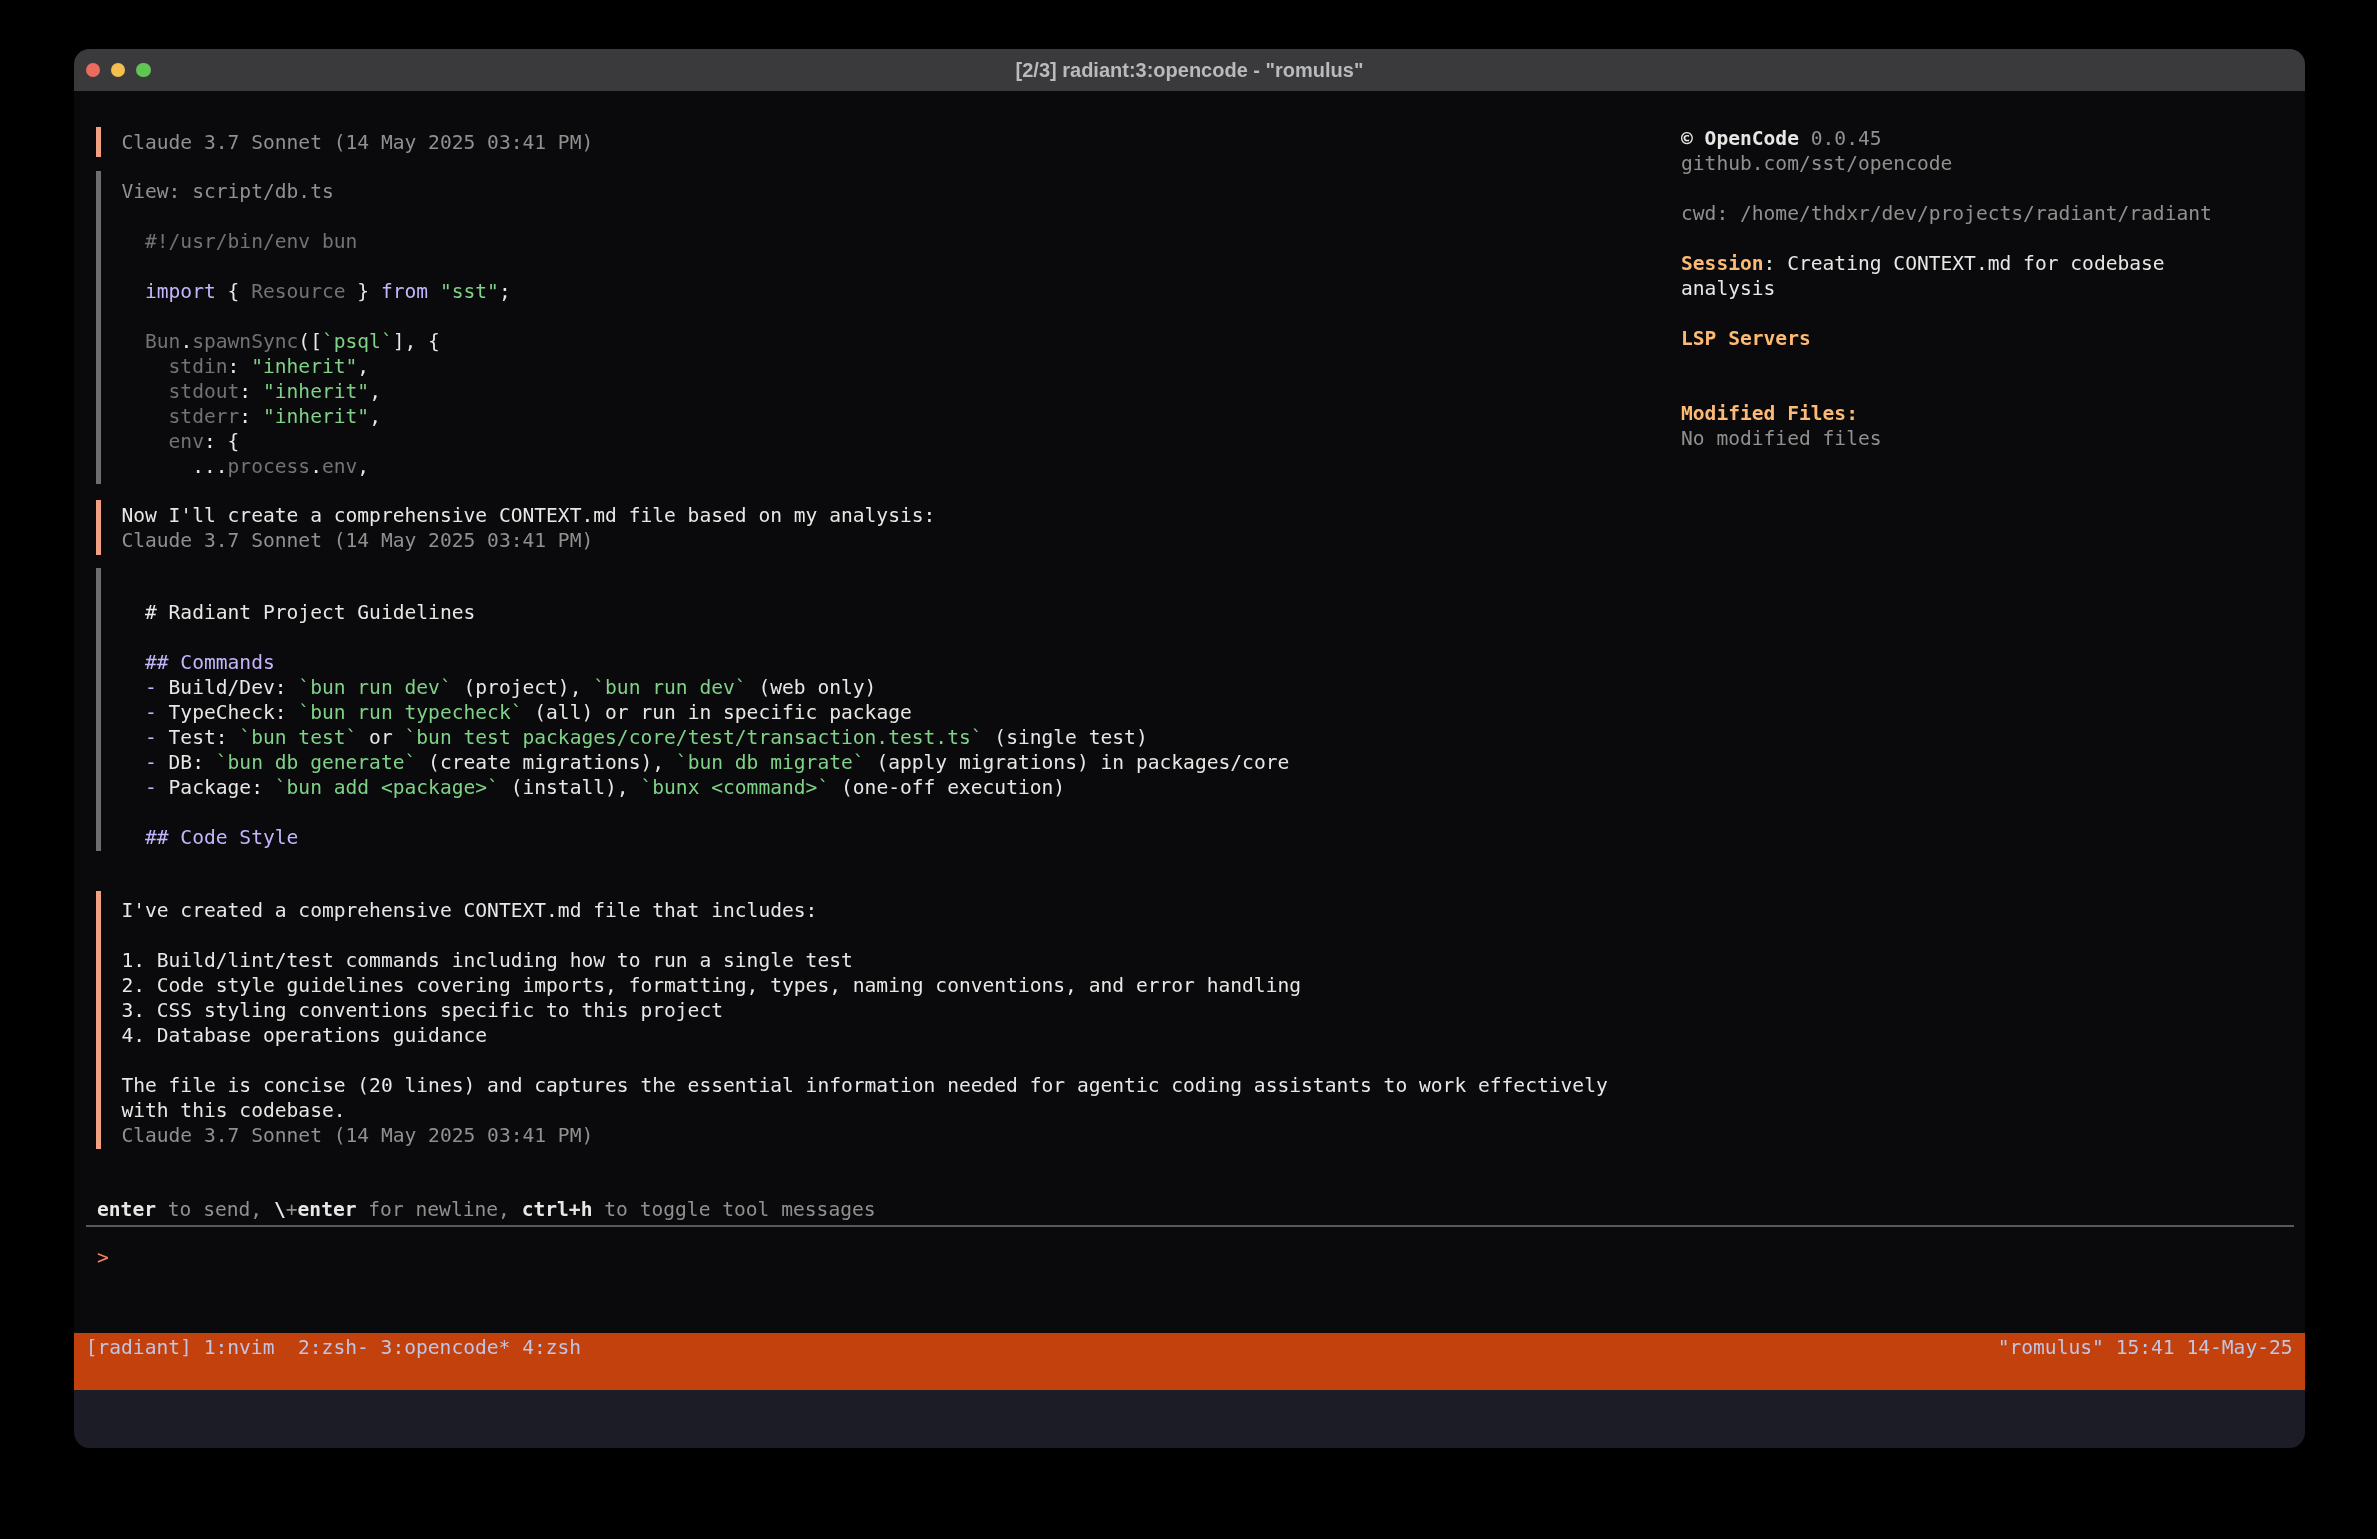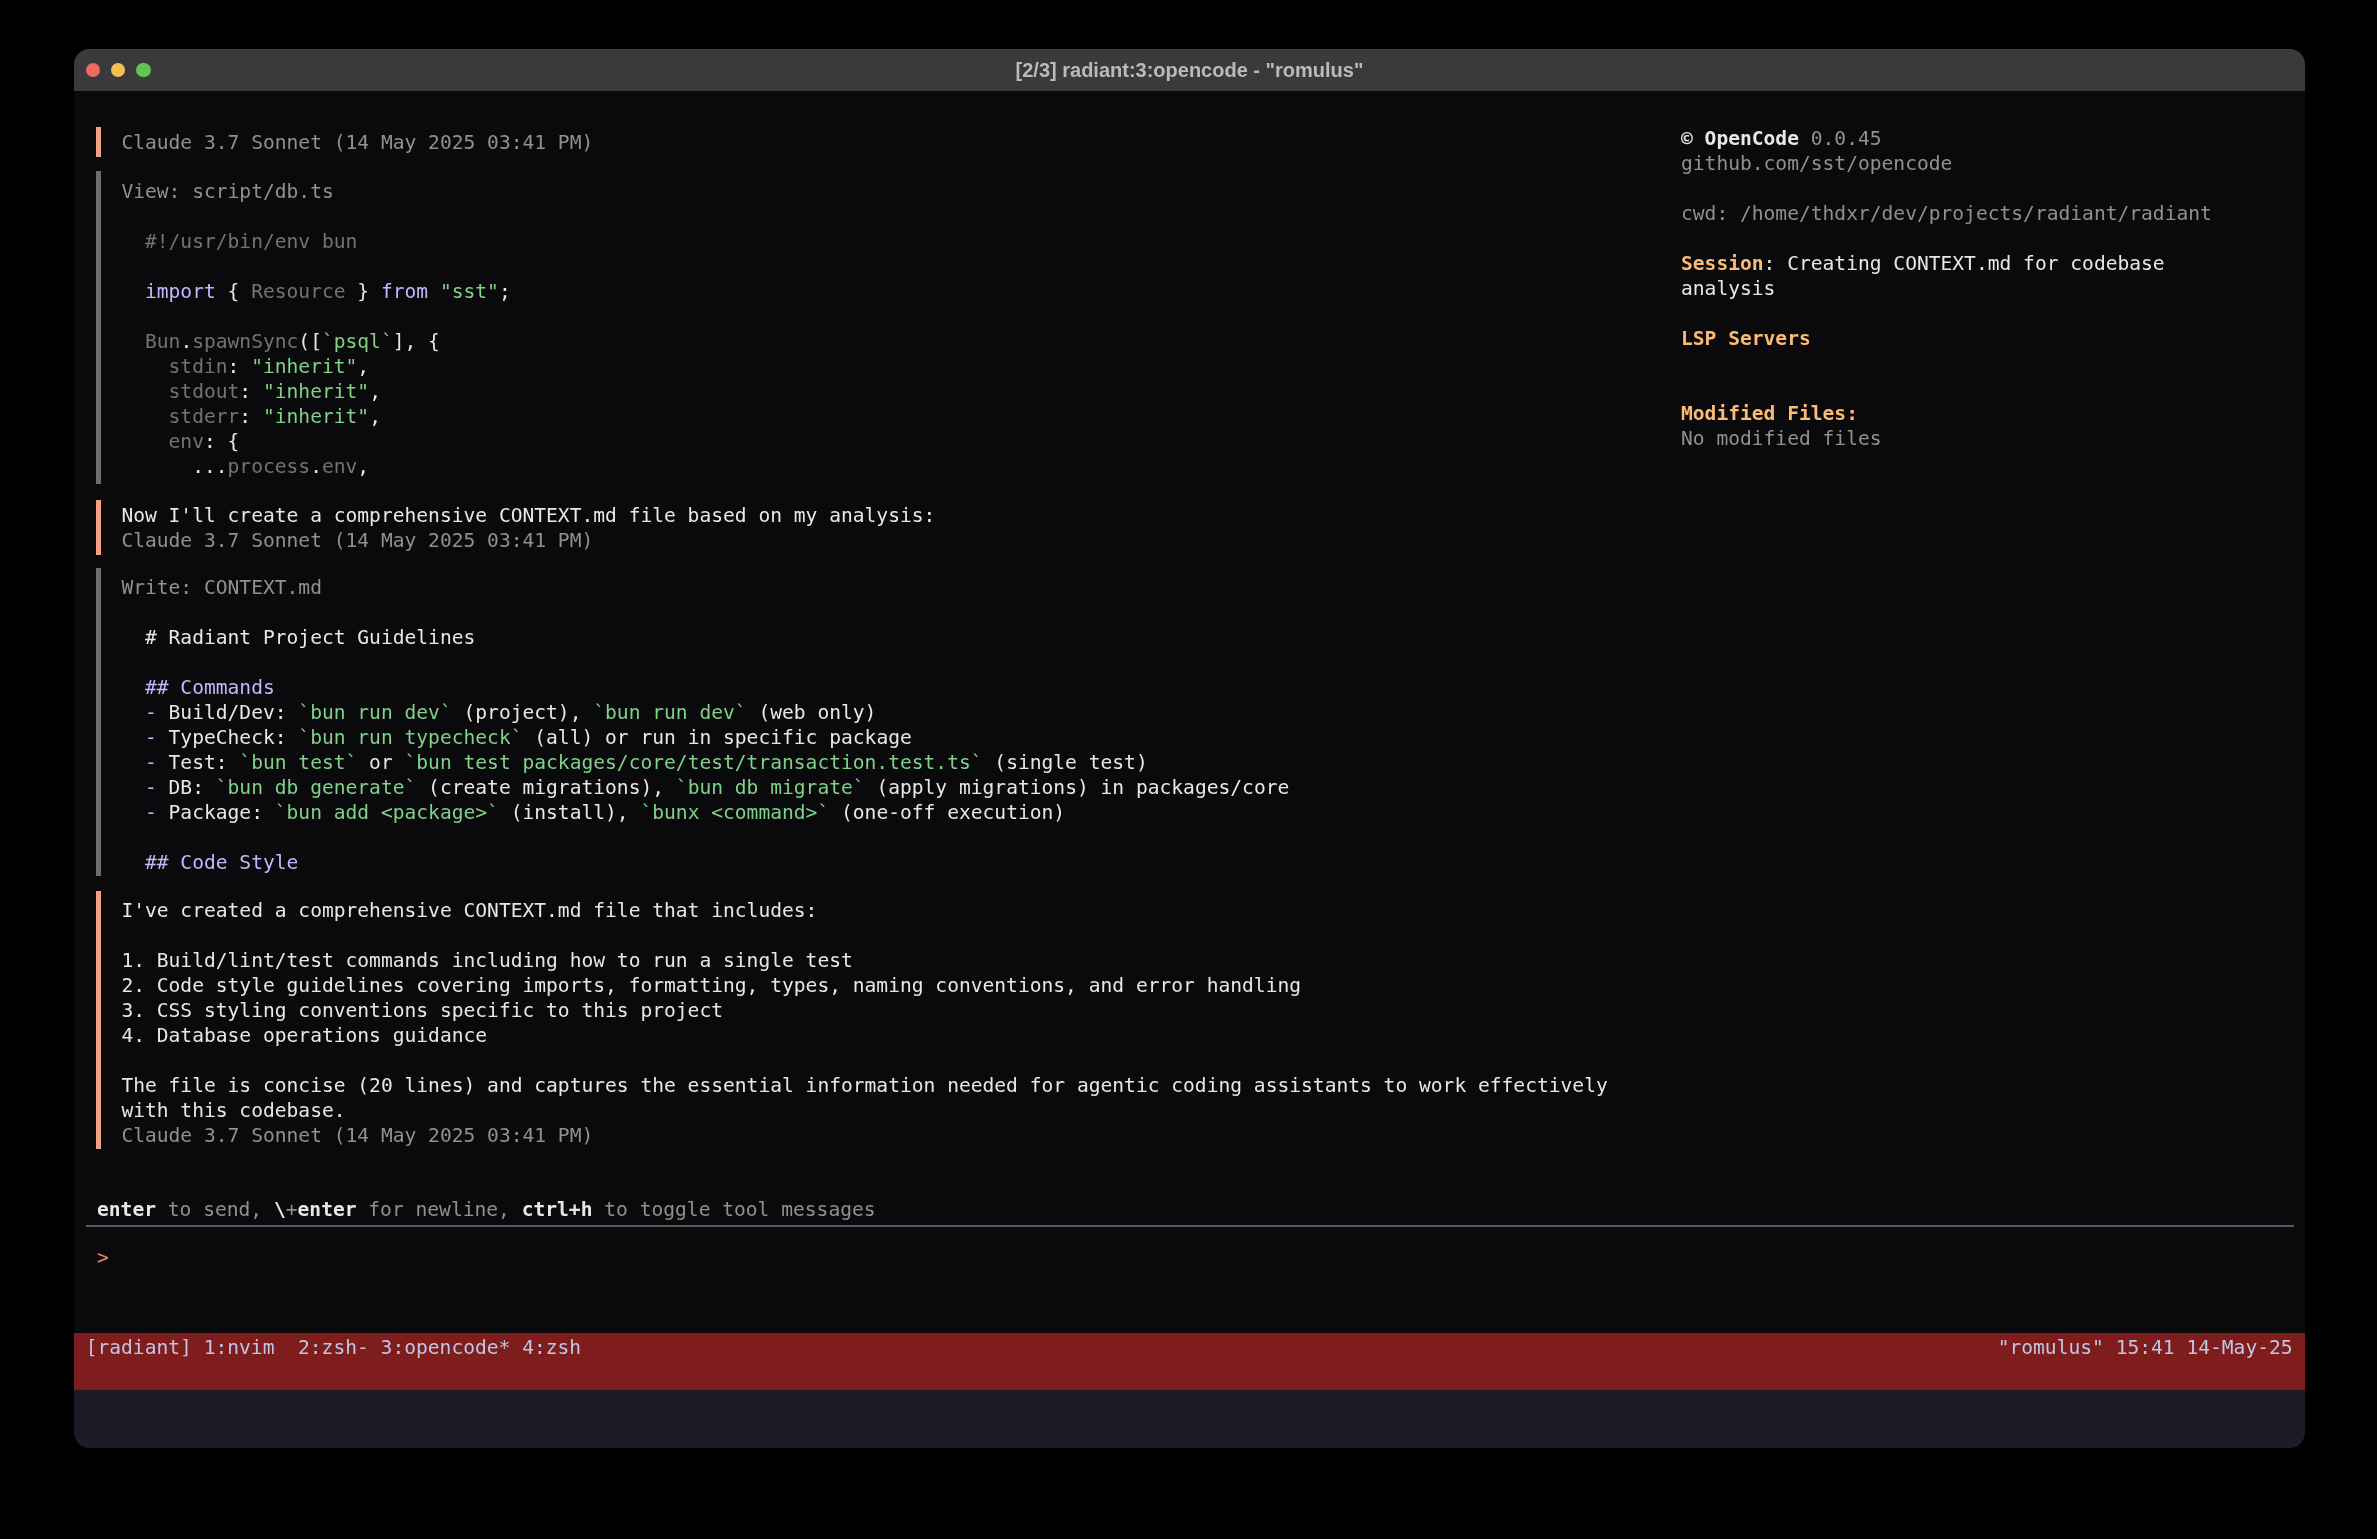--- a/index.html
+++ b/index.html
@@ -30,21 +30,21 @@
   #prompt-symbol{color:#ef8465;}
   #statusbar{position:absolute;left:0;top:1269px;width:2231px;height:28px;}
   .chip{position:absolute;height:28px;line-height:28px;padding:0 11.7px;color:#0b0b0b;}
   #help-chip{left:11.7px;background:#6e6e6e;font-weight:bold;}
   #tokens-chip{left:165px;background:#d4d4d2;}
   #status-right{position:absolute;right:12.4px;top:0;height:28px;display:flex;align-items:center;}
   .diag{display:inline-flex;align-items:center;gap:6.5px;margin-right:17px;}
   .diag .cnt{font-weight:bold;}
   .tone-warn{color:#e7a455}.tone-info{color:#5ecfa6}.tone-hint{color:#e8e8e6}
   #model-badge{height:28px;line-height:28px;padding:0 11.7px;background:#58a8f6;color:#16161c;}
-  #tmuxbar{position:absolute;left:0;bottom:0;width:2231px;height:57px;background:#7f1d1d;color:#c0c5e4;}
+  #tmuxbar{position:absolute;left:0;bottom:0;width:2231px;height:57px;background:#c2410c;color:#c0c5e4;}
   #tmux-left{position:absolute;left:11.7px;top:0;height:30px;line-height:30px;white-space:pre;}
   #tmux-right{position:absolute;right:12.4px;top:0;height:30px;line-height:30px;white-space:pre;}
 </style>
 </head>
 <body>
 
 <div id="window">
   <div id="titlebar">
     <div id="lights">
       <div class="tl close"></div>
@@ -82,21 +82,20 @@
         <div class="block message" style="top: 409px;">
           <div class="bar"></div>
           <div class="body" style="padding-top: 2.6px; padding-bottom: 2.6px;">
             <div class="line"><span class="c-white">Now I'll create a comprehensive CONTEXT.md file based on my analysis:</span></div>
             <div class="line"><span class="c-gray">Claude 3.7 Sonnet (14 May 2025 03:41 PM)</span></div>
           </div>
         </div>
         <div class="block tool" style="top: 477px;">
           <div class="bar"></div>
           <div class="body" style="padding-top: 7.2px; padding-bottom: 1.3px;">
-            <div class="line"><span class="c-gray">Write: CONTEXT.md</span></div>
             <div class="line">&nbsp;</div>
             <div class="line"><span class="c-white">  # Radiant Project Guidelines</span></div>
             <div class="line">&nbsp;</div>
             <div class="line"><span class="c-blue">  ## Commands</span></div>
             <div class="line"><span class="c-white">  </span><span class="c-blue">-</span><span class="c-white"> Build/Dev: </span><span class="c-green">`bun run dev`</span><span class="c-white"> (project), </span><span class="c-green">`bun run dev`</span><span class="c-white"> (web only)</span></div>
             <div class="line"><span class="c-white">  </span><span class="c-blue">-</span><span class="c-white"> TypeCheck: </span><span class="c-green">`bun run typecheck`</span><span class="c-white"> (all) or run in specific package</span></div>
             <div class="line"><span class="c-white">  </span><span class="c-blue">-</span><span class="c-white"> Test: </span><span class="c-green">`bun test`</span><span class="c-white"> or </span><span class="c-green">`bun test packages/core/test/transaction.test.ts`</span><span class="c-white"> (single test)</span></div>
             <div class="line"><span class="c-white">  </span><span class="c-blue">-</span><span class="c-white"> DB: </span><span class="c-green">`bun db generate`</span><span class="c-white"> (create migrations), </span><span class="c-green">`bun db migrate`</span><span class="c-white"> (apply migrations) in packages/core</span></div>
             <div class="line"><span class="c-white">  </span><span class="c-blue">-</span><span class="c-white"> Package: </span><span class="c-green">`bun add &lt;package&gt;`</span><span class="c-white"> (install), </span><span class="c-green">`bunx &lt;command&gt;`</span><span class="c-white"> (one-off execution)</span></div>
             <div class="line">&nbsp;</div>

